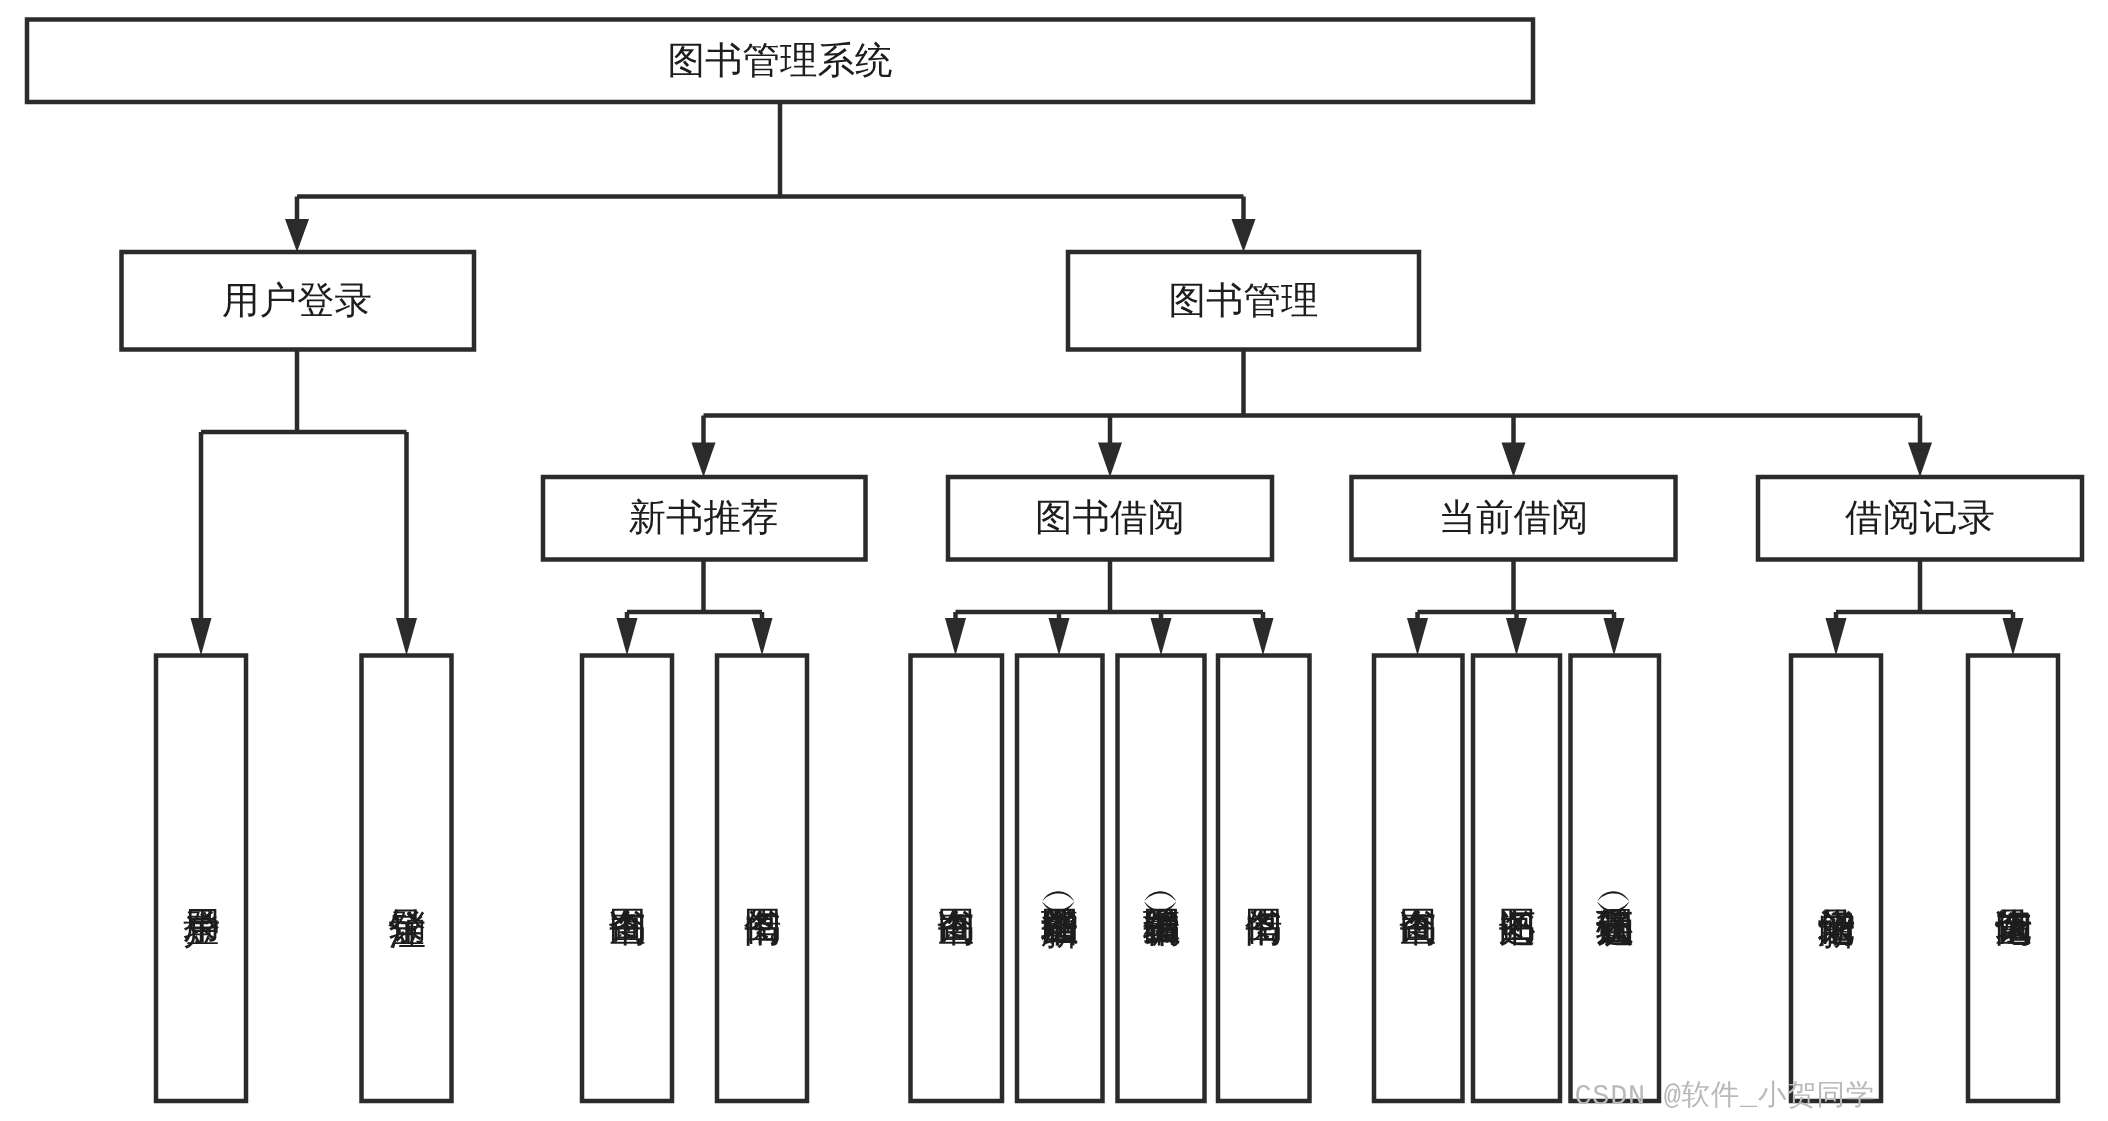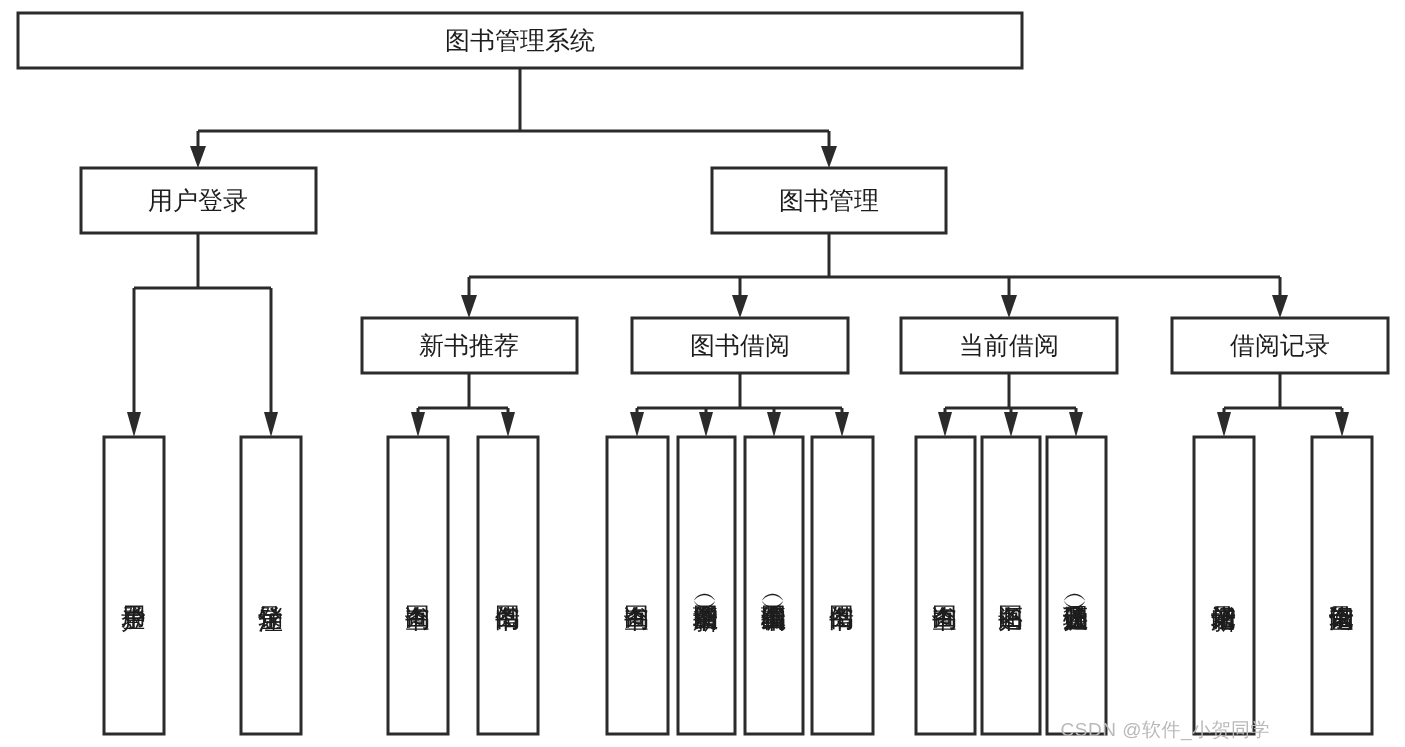--- a/index.html
+++ b/index.html
@@ -20,22 +20,22 @@
     text-anchor:middle;dominant-baseline:middle;
   }
   .node-label-v{
     font-family:"Liberation Sans","DejaVu Sans",sans-serif;
     font-size:25px;fill:#1d1d1d;
     writing-mode:vertical-rl;
     text-orientation:upright;
     text-anchor:middle;
   }
   .watermark{
-    position:absolute;right:0;bottom:4px;
-    font-family:Liberation Sans, sans-serif;
+    position:absolute;right:20px;bottom:4px;
+    font-family:Liberation Mono, monospace;
     font-size:19px;color:#b9b9b9;white-space:nowrap;
     letter-spacing:0.5px;
   }
 </style>
 </head>
 <body>
 
 <div id="diagram-root">
 
   <svg class="tree" viewBox="0 0 1405 747" xmlns="http://www.w3.org/2000/svg">

